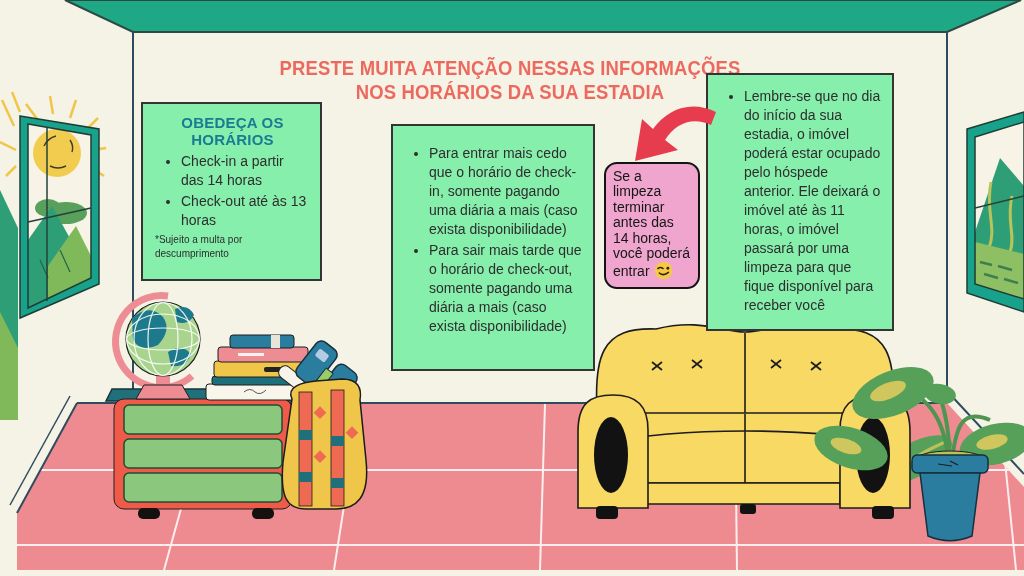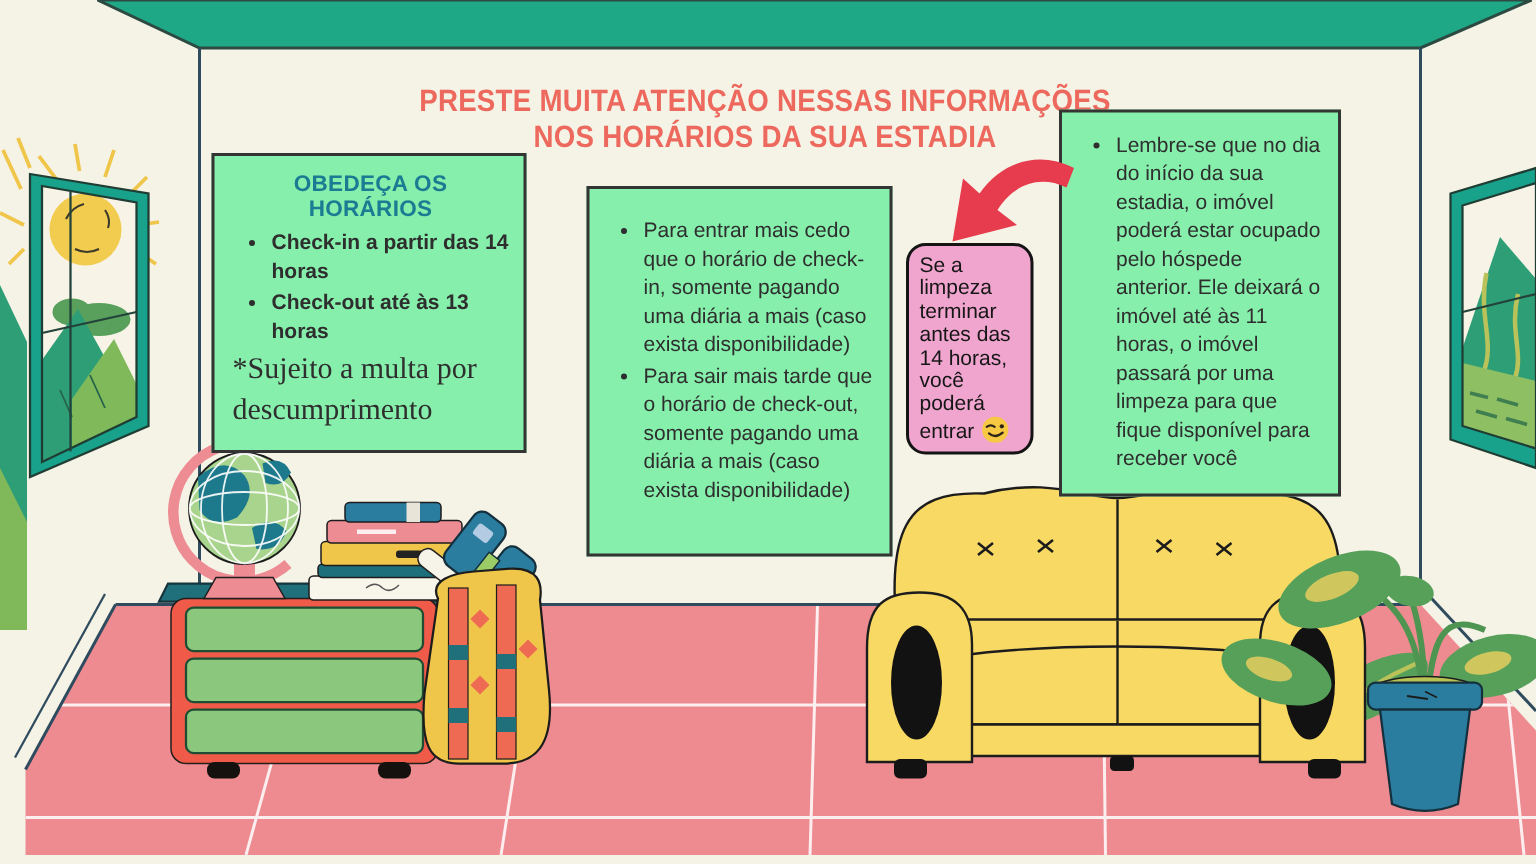--- a/index.html
+++ b/index.html
@@ -9,30 +9,30 @@
   }
   html,body{margin:0;padding:0;}
   body{font-family:"Liberation Sans",sans-serif;background:#ddd;}
   .stage{position:relative;width:1024px;height:576px;background:var(--wall_cream);overflow:hidden;}
   .scene{position:absolute;inset:0;z-index:0;}
   .overlay{position:absolute;z-index:2;box-sizing:border-box;color:var(--text_dark);}
   .title{left:230px;top:56px;width:560px;text-align:center;color:var(--title_coral);
          font-weight:800;font-size:20.5px;line-height:1.18;letter-spacing:.2px;
          transform:scaleX(.9);transform-origin:center top;}
   .infobox{background:#86efac;border:2px solid var(--box_border);padding:10px 10px 12px 12px;}
-  .box-left{left:141px;top:102px;width:210px;min-height:179px;}
+  .box-left{left:141px;top:102px;width:181px;min-height:179px;}
   .box-mid{left:391px;top:124px;width:204px;min-height:247px;padding-top:16px;}
   .box-right{left:706px;top:73px;width:188px;min-height:234px;}
   .infobox h2{margin:0 0 4px 0;text-align:center;font-size:15px;letter-spacing:.2px;
               color:var(--heading_teal);font-weight:800;}
   .infobox ul{margin:2px 0 0 0;padding-left:24px;font-size:14px;line-height:1.36;}
-  .box-left ul{padding-left:26px;font-weight:bold;}
+  .box-left ul{padding-left:26px;}
   .infobox li{margin:0 0 2px 0;}
-  .footnote{font-size:20px;line-height:1.36;margin-top:3px;font-family:Liberation Serif, serif;}
-  .bubble{left:604px;top:162px;width:85px;min-height:127px;background:var(--bubble_pink);
+  .footnote{font-size:10px;line-height:1.36;margin-top:3px;}
+  .bubble{left:604px;top:162px;width:96px;min-height:127px;background:var(--bubble_pink);
           border:2.5px solid #141414;border-radius:13px;padding:5px 7px;
           font-size:14px;line-height:1.1;color:#161616;}
   .emoji{display:inline-block;width:19px;height:19px;vertical-align:-4px;margin-left:1px;}
   .arrow-layer{position:absolute;left:600px;top:98px;width:150px;height:85px;z-index:3;}
 </style>
 </head>
 <body>
 
 <div class="stage">
 

